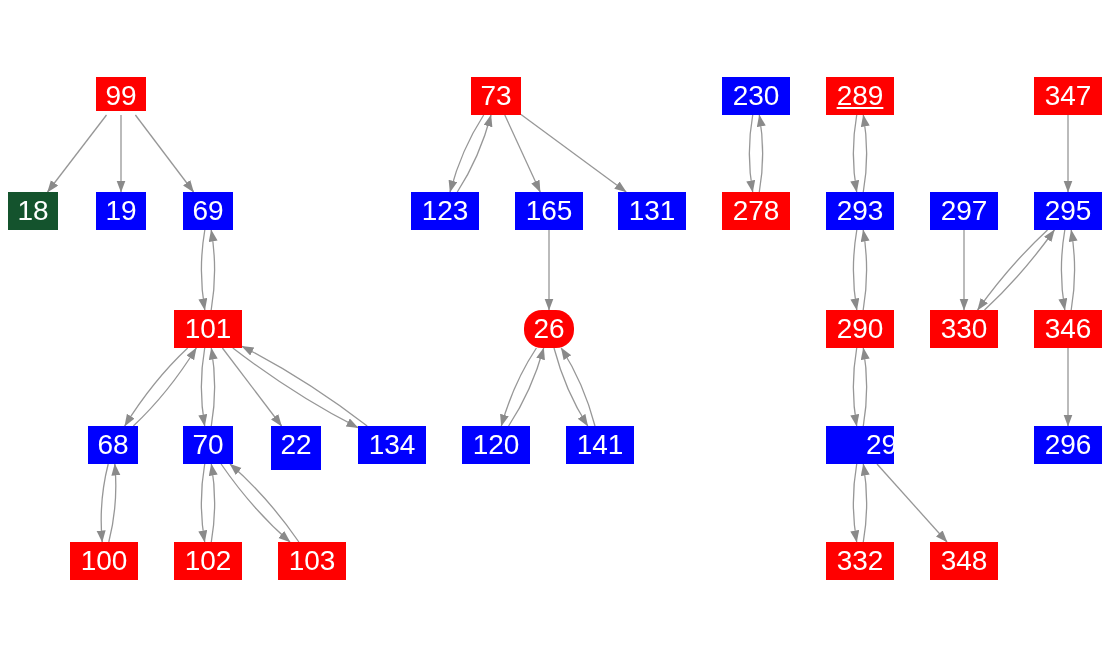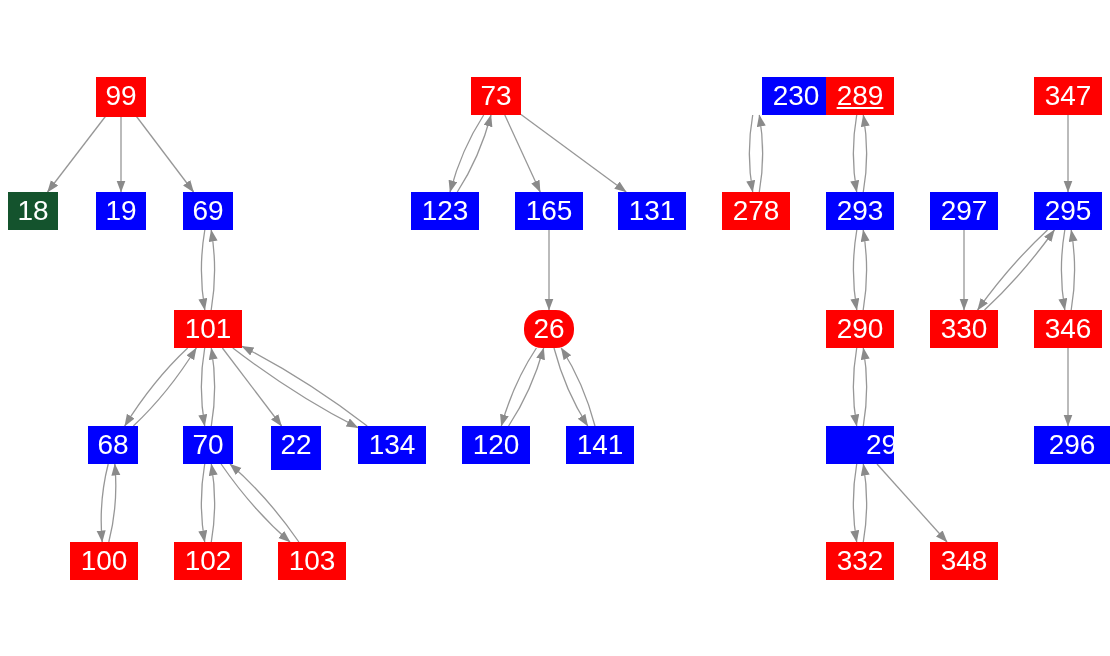--- a/index.html
+++ b/index.html
@@ -90,47 +90,47 @@
         <path d="M964.0,230.0 Q964.0,270.0 964.0,310.0" fill="none" stroke="#979797" stroke-width="1.3" marker-end="url(#arrow)"></path>
         <path d="M1068.0,115.0 Q1068.0,153.5 1068.0,192.0" fill="none" stroke="#979797" stroke-width="1.3" marker-end="url(#arrow)"></path>
         <path d="M1047.5,230.0 Q1010.0,264.7 977.6,310.0" fill="none" stroke="#979797" stroke-width="1.3" marker-end="url(#arrow)"></path>
         <path d="M984.5,310.0 Q1022.0,275.3 1054.4,230.0" fill="none" stroke="#979797" stroke-width="1.3" marker-end="url(#arrow)"></path>
         <path d="M1064.8,230.0 Q1058.0,270.0 1064.8,310.0" fill="none" stroke="#979797" stroke-width="1.3" marker-end="url(#arrow)"></path>
         <path d="M1071.2,310.0 Q1078.0,270.0 1071.2,230.0" fill="none" stroke="#979797" stroke-width="1.3" marker-end="url(#arrow)"></path>
         <path d="M1068.0,348.0 Q1068.0,387.0 1068.0,426.0" fill="none" stroke="#979797" stroke-width="1.3" marker-end="url(#arrow)"></path>
       </g>
   </svg>
   <div id="nodes">
-      <div class="node" style="left: 96px; top: 77px; width: 50px; height: 40px; line-height: 38px; background: rgb(255, 0, 0); color: rgb(255, 255, 255);">99</div>
+      <div class="node" style="left: 96px; top: 77px; width: 50px; height: 34px; line-height: 38px; background: rgb(255, 0, 0); color: rgb(255, 255, 255);">99</div>
       <div class="node" style="left: 8px; top: 192px; width: 50px; height: 38px; line-height: 38px; background: #14532d; color: rgb(255, 255, 255);">18</div>
       <div class="node" style="left: 96px; top: 192px; width: 50px; height: 38px; line-height: 38px; background: rgb(0, 0, 255); color: rgb(255, 255, 255);">19</div>
       <div class="node" style="left: 183px; top: 192px; width: 50px; height: 38px; line-height: 38px; background: rgb(0, 0, 255); color: rgb(255, 255, 255);">69</div>
       <div class="node" style="left: 174px; top: 310px; width: 68px; height: 38px; line-height: 38px; background: rgb(255, 0, 0); color: rgb(255, 255, 255);">101</div>
       <div class="node" style="left: 88px; top: 426px; width: 50px; height: 38px; line-height: 38px; background: rgb(0, 0, 255); color: rgb(255, 255, 255);">68</div>
       <div class="node" style="left: 183px; top: 426px; width: 50px; height: 38px; line-height: 38px; background: rgb(0, 0, 255); color: rgb(255, 255, 255);">70</div>
       <div class="node" style="left: 271px; top: 426px; width: 50px; height: 44px; line-height: 38px; background: rgb(0, 0, 255); color: rgb(255, 255, 255);">22</div>
       <div class="node" style="left: 358px; top: 426px; width: 68px; height: 38px; line-height: 38px; background: rgb(0, 0, 255); color: rgb(255, 255, 255);">134</div>
       <div class="node" style="left: 70px; top: 542px; width: 68px; height: 38px; line-height: 38px; background: rgb(255, 0, 0); color: rgb(255, 255, 255);">100</div>
       <div class="node" style="left: 174px; top: 542px; width: 68px; height: 38px; line-height: 38px; background: rgb(255, 0, 0); color: rgb(255, 255, 255);">102</div>
       <div class="node" style="left: 278px; top: 542px; width: 68px; height: 38px; line-height: 38px; background: rgb(255, 0, 0); color: rgb(255, 255, 255);">103</div>
       <div class="node" style="left: 471px; top: 77px; width: 50px; height: 38px; line-height: 38px; background: rgb(255, 0, 0); color: rgb(255, 255, 255);">73</div>
       <div class="node" style="left: 411px; top: 192px; width: 68px; height: 38px; line-height: 38px; background: rgb(0, 0, 255); color: rgb(255, 255, 255);">123</div>
       <div class="node" style="left: 515px; top: 192px; width: 68px; height: 38px; line-height: 38px; background: rgb(0, 0, 255); color: rgb(255, 255, 255);">165</div>
       <div class="node" style="left: 618px; top: 192px; width: 68px; height: 38px; line-height: 38px; background: rgb(0, 0, 255); color: rgb(255, 255, 255);">131</div>
       <div class="node" style="left: 524px; top: 310px; width: 50px; height: 38px; line-height: 38px; background: rgb(255, 0, 0); color: rgb(255, 255, 255); border-radius: 18px;">26</div>
       <div class="node" style="left: 462px; top: 426px; width: 68px; height: 38px; line-height: 38px; background: rgb(0, 0, 255); color: rgb(255, 255, 255);">120</div>
       <div class="node" style="left: 566px; top: 426px; width: 68px; height: 38px; line-height: 38px; background: rgb(0, 0, 255); color: rgb(255, 255, 255);">141</div>
-      <div class="node" style="left: 762px; top: 77px; width: 68px; height: 38px; line-height: 38px; background: rgb(0, 0, 255); color: rgb(255, 255, 255);">230</div>
+      <div class="node" style="left: 722px; top: 77px; width: 68px; height: 38px; line-height: 38px; background: rgb(0, 0, 255); color: rgb(255, 255, 255);">230</div>
       <div class="node" style="left: 722px; top: 192px; width: 68px; height: 38px; line-height: 38px; background: rgb(255, 0, 0); color: rgb(255, 255, 255);">278</div>
       <div class="node" style="left: 826px; top: 77px; width: 68px; height: 38px; line-height: 38px; background: rgb(255, 0, 0); color: rgb(255, 255, 255); text-decoration: underline;">289</div>
       <div class="node" style="left: 826px; top: 192px; width: 68px; height: 38px; line-height: 38px; background: rgb(0, 0, 255); color: rgb(255, 255, 255);">293</div>
       <div class="node" style="left: 826px; top: 310px; width: 68px; height: 38px; line-height: 38px; background: rgb(255, 0, 0); color: rgb(255, 255, 255);">290</div>
       <div class="node" style="left: 826px; top: 426px; width: 68px; height: 38px; line-height: 38px; background: rgb(0, 0, 255); color: rgb(255, 255, 255); padding-left: 40px;">294</div>
       <div class="node" style="left: 826px; top: 542px; width: 68px; height: 38px; line-height: 38px; background: rgb(255, 0, 0); color: rgb(255, 255, 255);">332</div>
       <div class="node" style="left: 930px; top: 542px; width: 68px; height: 38px; line-height: 38px; background: rgb(255, 0, 0); color: rgb(255, 255, 255);">348</div>
       <div class="node" style="left: 930px; top: 192px; width: 68px; height: 38px; line-height: 38px; background: rgb(0, 0, 255); color: rgb(255, 255, 255);">297</div>
       <div class="node" style="left: 930px; top: 310px; width: 68px; height: 38px; line-height: 38px; background: rgb(255, 0, 0); color: rgb(255, 255, 255);">330</div>
       <div class="node" style="left: 1034px; top: 77px; width: 68px; height: 38px; line-height: 38px; background: rgb(255, 0, 0); color: rgb(255, 255, 255);">347</div>
       <div class="node" style="left: 1034px; top: 192px; width: 68px; height: 38px; line-height: 38px; background: rgb(0, 0, 255); color: rgb(255, 255, 255);">295</div>
       <div class="node" style="left: 1034px; top: 310px; width: 68px; height: 38px; line-height: 38px; background: rgb(255, 0, 0); color: rgb(255, 255, 255);">346</div>
-      <div class="node" style="left: 1034px; top: 426px; width: 76px; height: 38px; line-height: 38px; background: rgb(0, 0, 255); color: rgb(255, 255, 255);">296</div>
+      <div class="node" style="left: 1034px; top: 426px; width: 68px; height: 38px; line-height: 38px; background: rgb(0, 0, 255); color: rgb(255, 255, 255);">296</div>
     </div>
 </div>
 
 </body></html>

